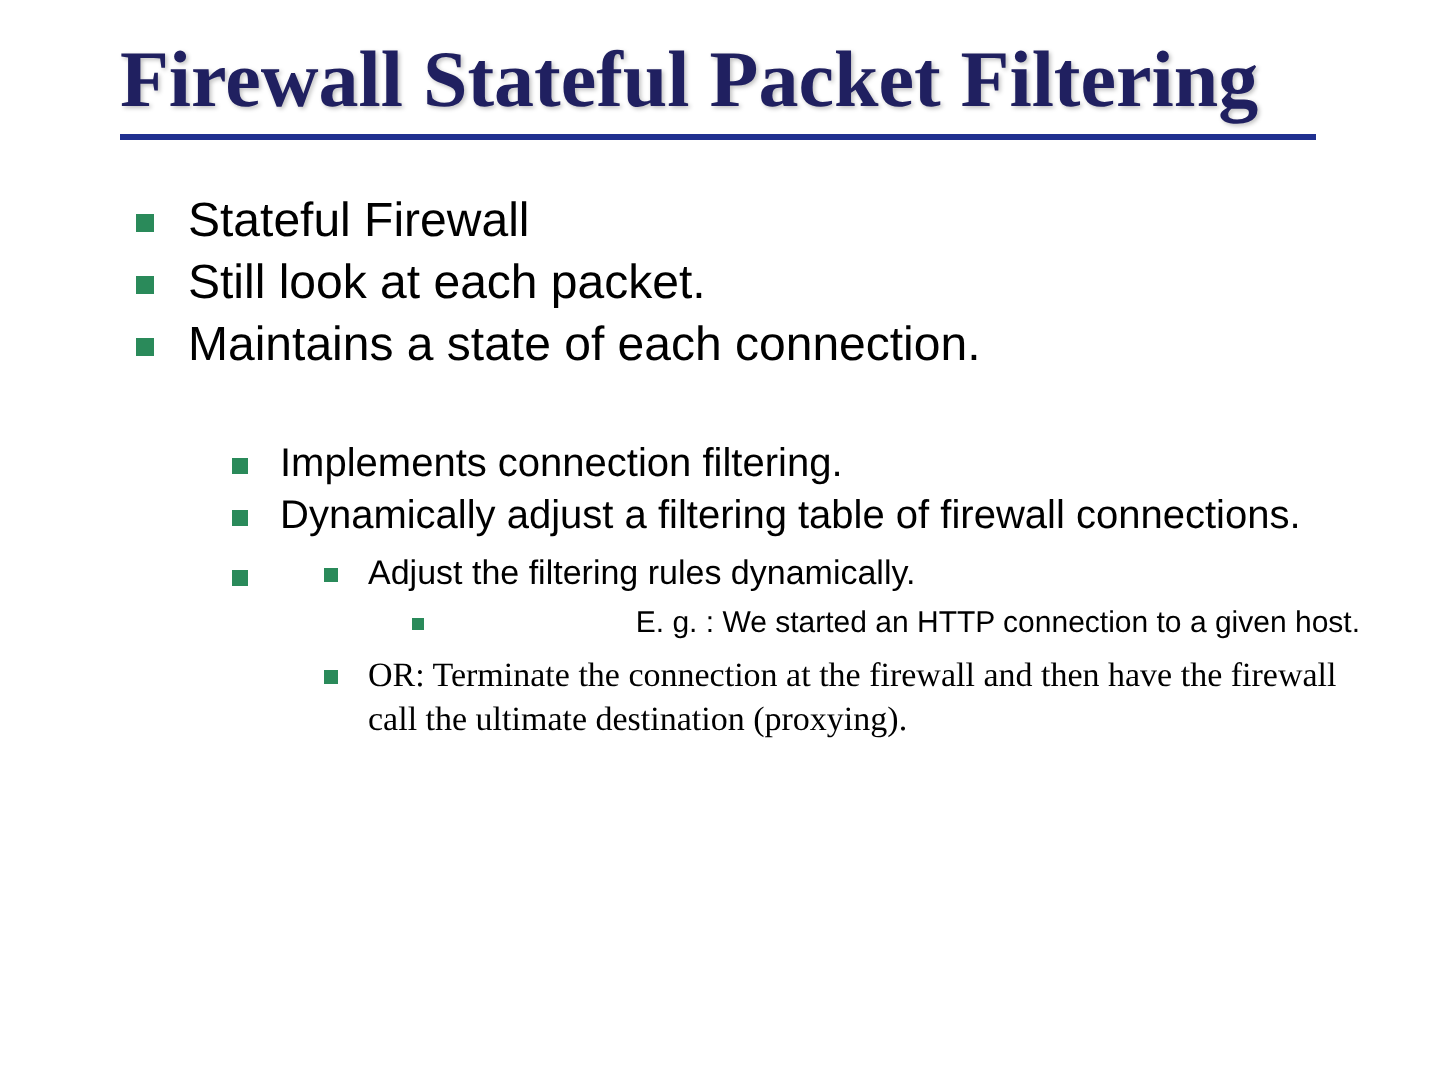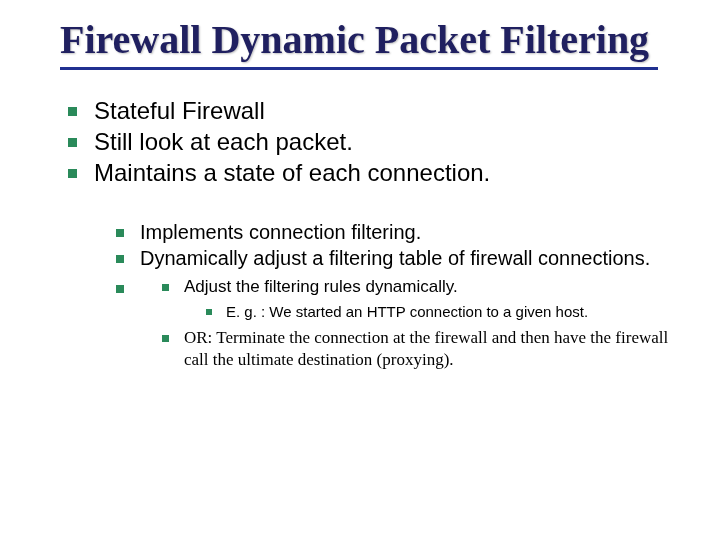--- a/index.html
+++ b/index.html
@@ -51,32 +51,32 @@
   
   .lvl2 { margin-top: 32px; margin-left: 22px; }
   .lvl2 > li { font-size: 20px; line-height: 1.28; padding-left: 24px; }
   .lvl2 > li > .sq { width: 8px; height: 8px; top: 9px; }
   
   .lvl3 { margin-top: 4px; margin-left: 22px; }
   .lvl3 > li { font-size: 17px; line-height: 1.3; padding-left: 22px; }
   .lvl3 > li > .sq { width: 7px; height: 7px; top: 8px; }
   
   .lvl4 { margin-top: 4px; margin-left: 22px; }
-  .lvl4 > li { font-size: 15px; line-height: 1.3; padding-left: 20px; }
+  .lvl4 > li { font-size: 15px; line-height: 1.3; padding-left: 20px; text-align: right; }
   .lvl4 > li > .sq { width: 6px; height: 6px; top: 7px; }
   
   .lvl5 { margin-top: 6px; margin-left: 0px; font-family: Liberation Serif, serif; }
   .lvl5 > li { font-size: 17px; line-height: 1.3; padding-left: 22px; }
   .lvl5 > li > .sq { width: 7px; height: 7px; top: 8px; }
 </style>
 </head>
 <body>
 
 <div class="slide">
-  <h1 class="title">Firewall Dynamic Packet Filtering</h1>
+  <h1 class="title">Firewall Stateful Packet Filtering</h1>
   <div class="rule"></div>
 
   <ul class="lvl1">
     <li>
       <span class="sq"></span>
       <span>Stateful Firewall</span>
     </li>
     <li>
       <span class="sq"></span>
       <span>Still look at each packet.</span>

